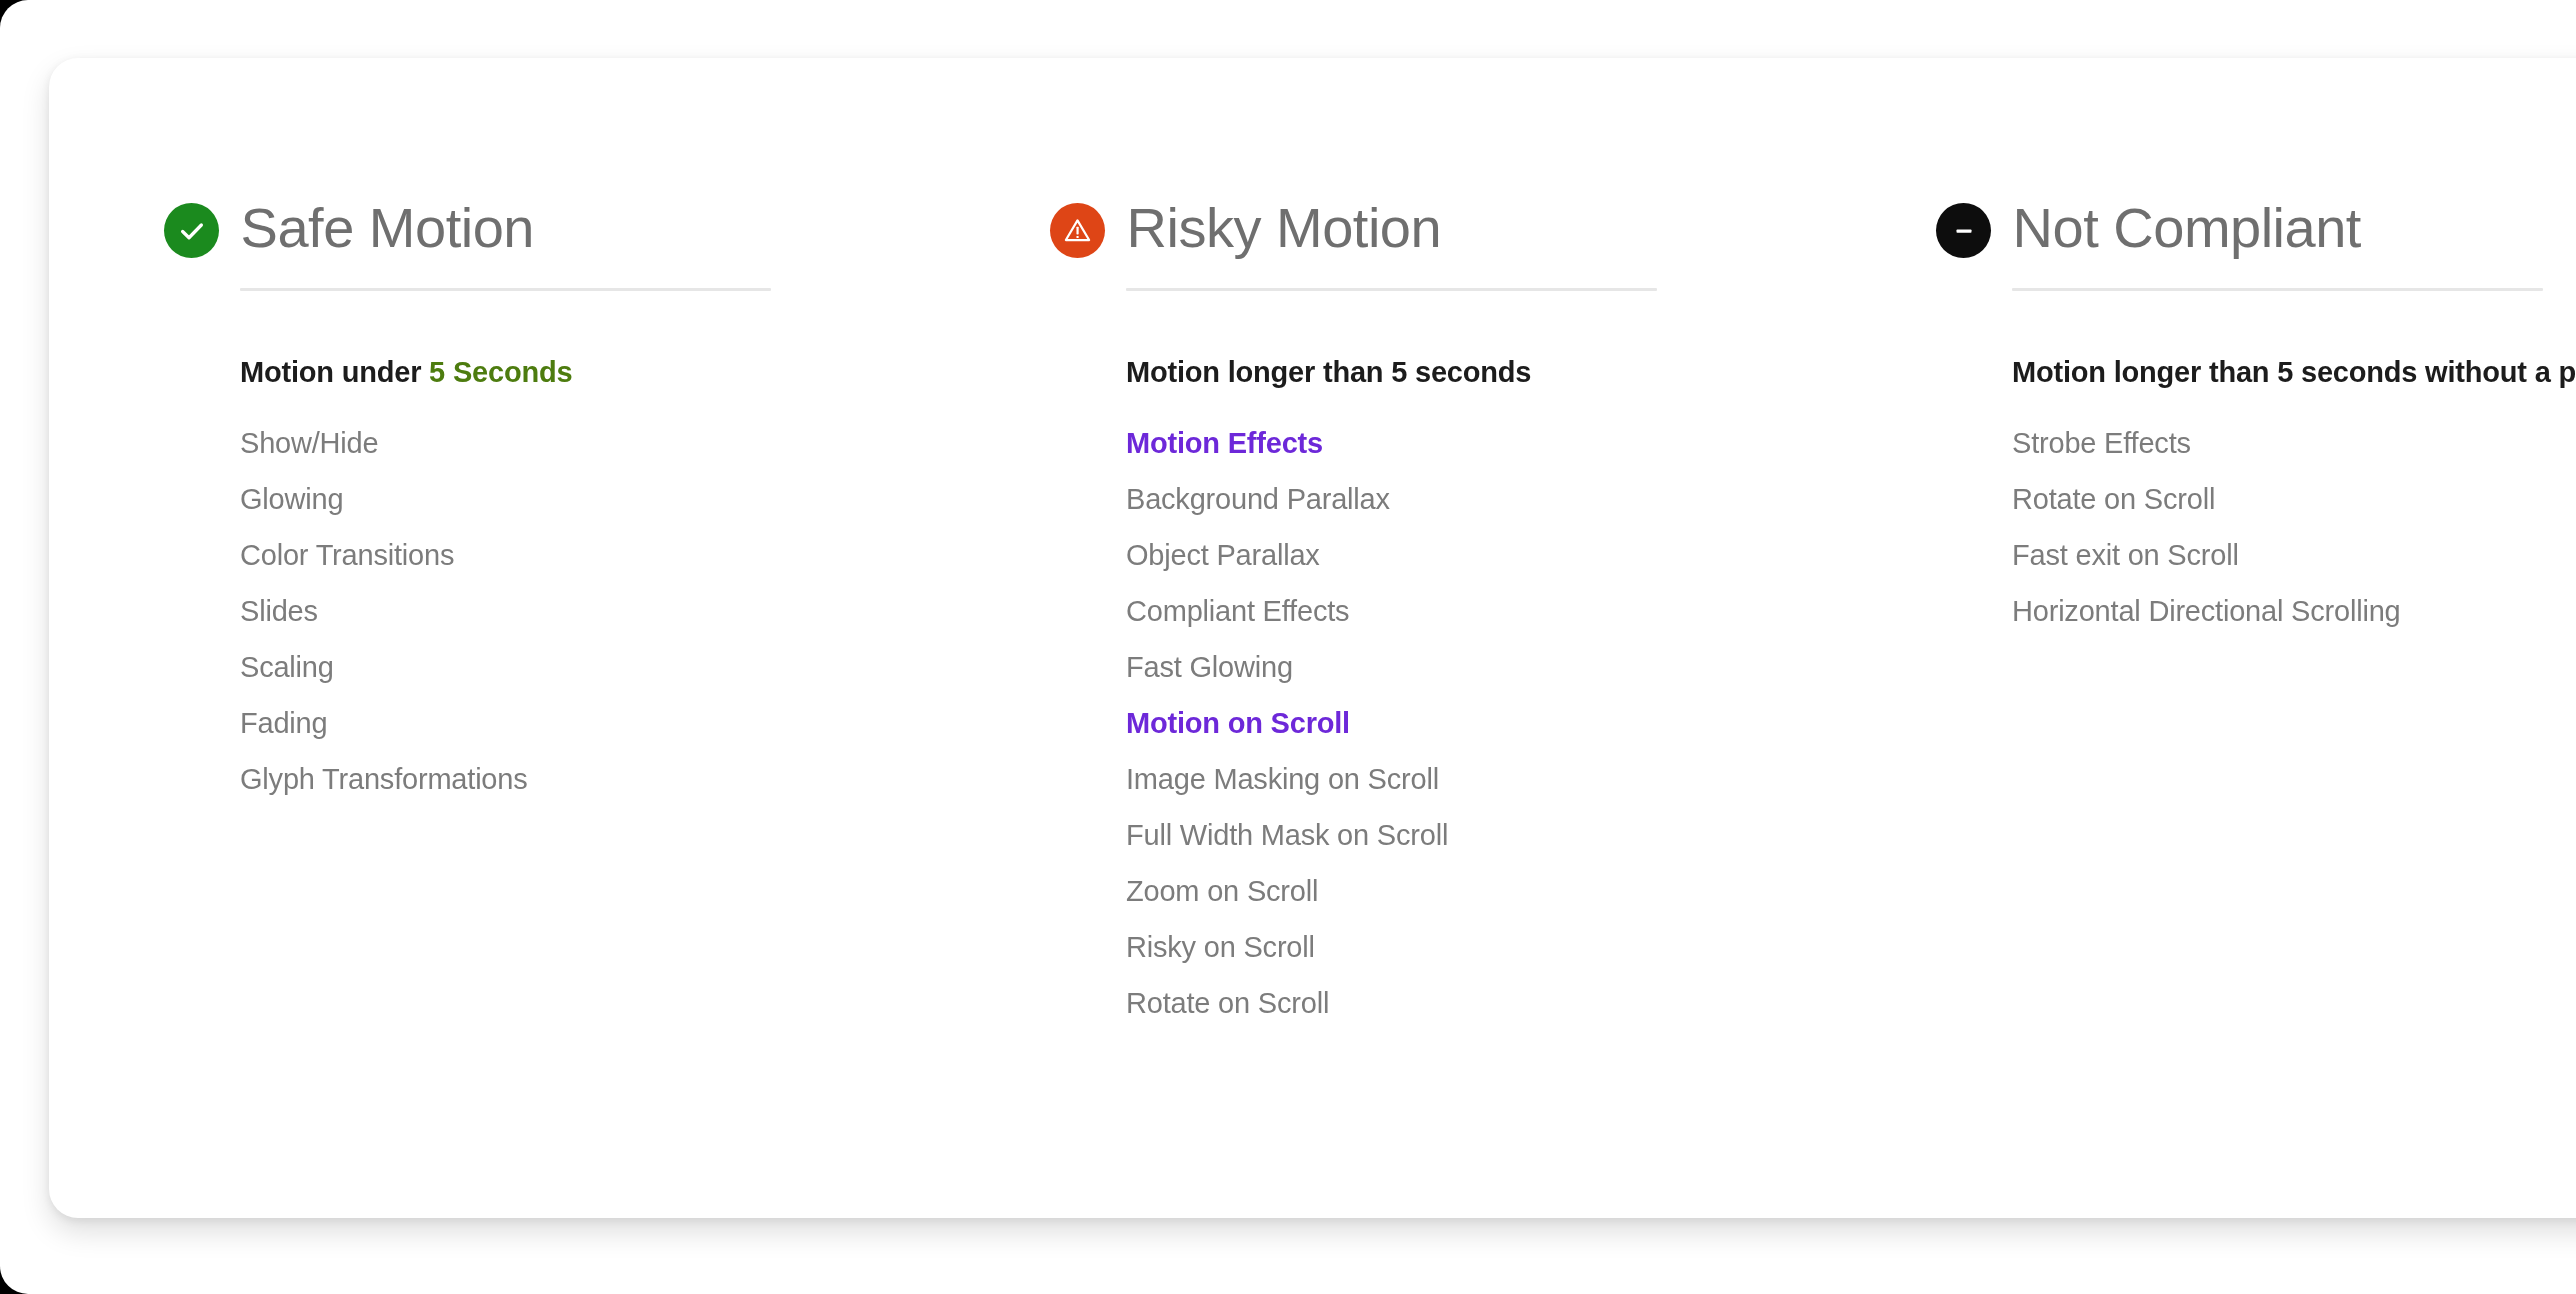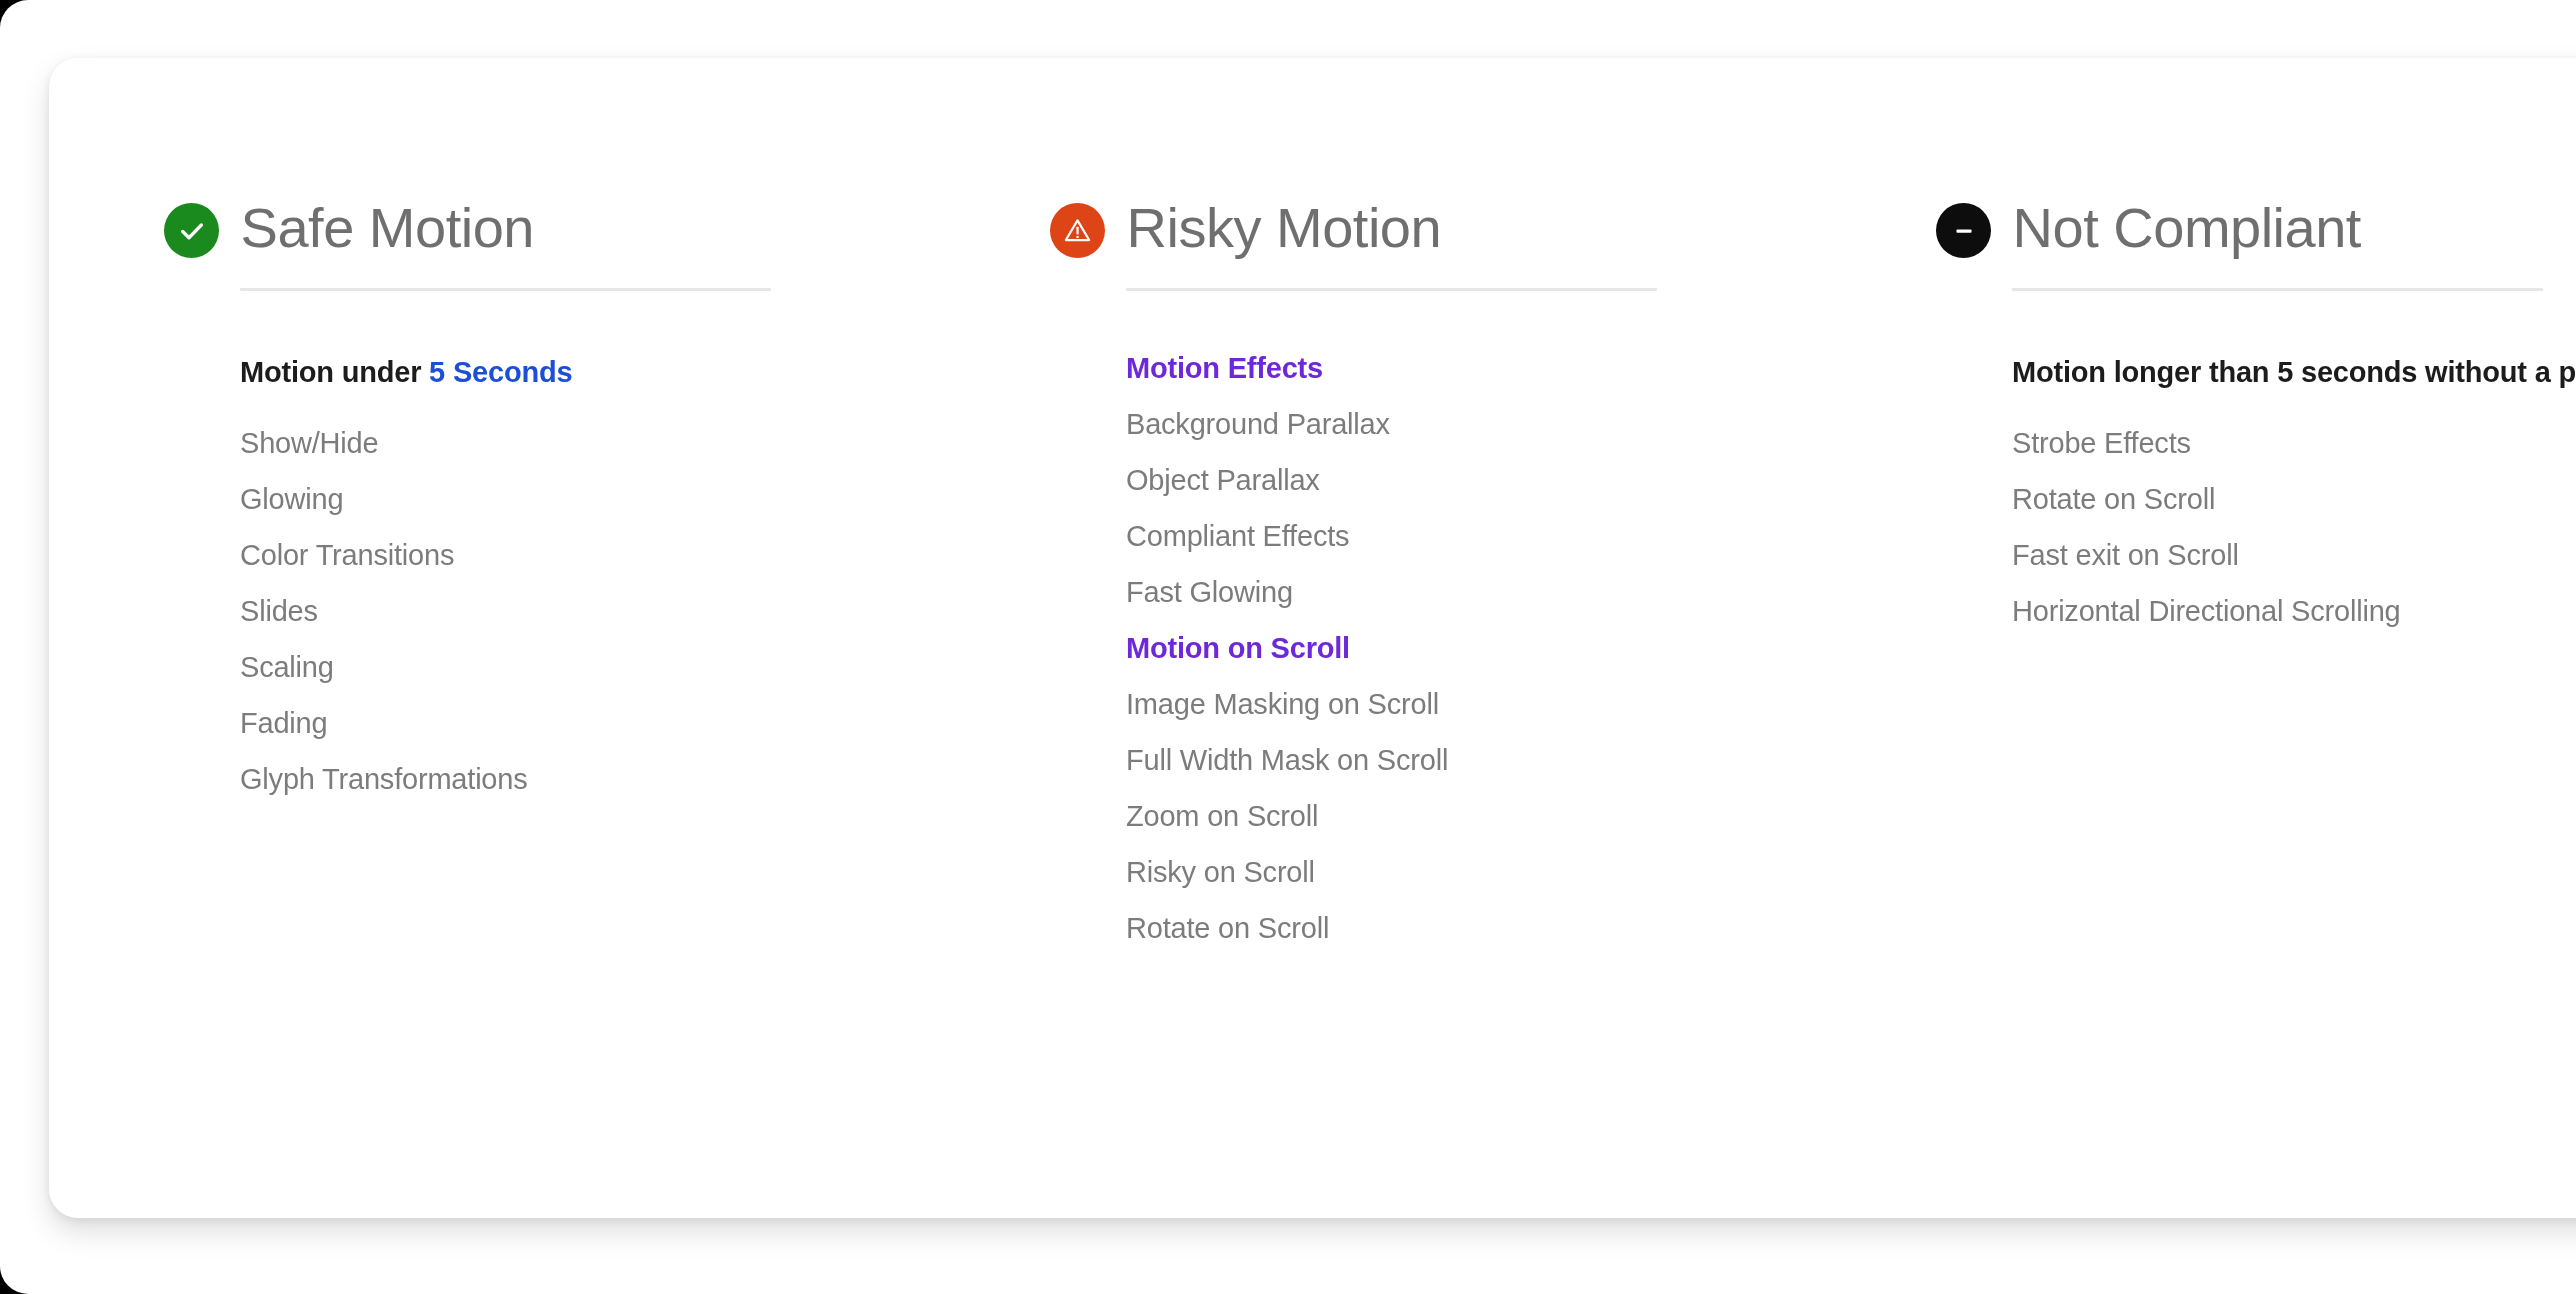--- a/index.html
+++ b/index.html
@@ -86,21 +86,21 @@
   .col-body { margin-left: 76px; margin-top: 63px; }
 
   .lede {
     font-size: 29px;
     font-weight: 700;
     color: #1c1c1c;
     line-height: 1.25;
     white-space: nowrap;
     letter-spacing: -0.2px;
   }
-  .lede .hl { color: #1d4ed8; }
+  .lede .hl { color: #4d7c0f; }
 
   .item-list { margin-top: 39px; }
 
   .item {
     font-size: 29px;
     font-weight: 400;
     color: #7c7c7c;
     line-height: 1.0;
     letter-spacing: -0.2px;
     margin-bottom: 27px;
@@ -148,20 +148,21 @@
             <svg width="31" height="31" viewBox="0 0 24 24" aria-hidden="true">
               <path d="M12 4.2 L21 19.4 L3 19.4 Z" fill="none" stroke="#ffffff" stroke-width="1.7" stroke-linejoin="round"></path>
               <rect x="11.2" y="9.0" width="1.7" height="6.0" rx="0.5" fill="#ffffff"></rect>
               <rect x="11.2" y="16.2" width="1.7" height="1.7" rx="0.5" fill="#ffffff"></rect>
             </svg>
           </span>
           <span class="col-title">Risky Motion</span>
         </div>
         <div class="divider"></div>
         <div class="col-body">
+          <div class="lede"><span>Motion longer than 5 seconds</span></div>
           <div class="item-list">
             <div class="item strong">Motion Effects</div>
             <div class="item">Background Parallax</div>
             <div class="item">Object Parallax</div>
             <div class="item">Compliant Effects</div>
             <div class="item">Fast Glowing</div>
             <div class="item strong">Motion on Scroll</div>
             <div class="item">Image Masking on Scroll</div>
             <div class="item">Full Width Mask on Scroll</div>
             <div class="item">Zoom on Scroll</div>

